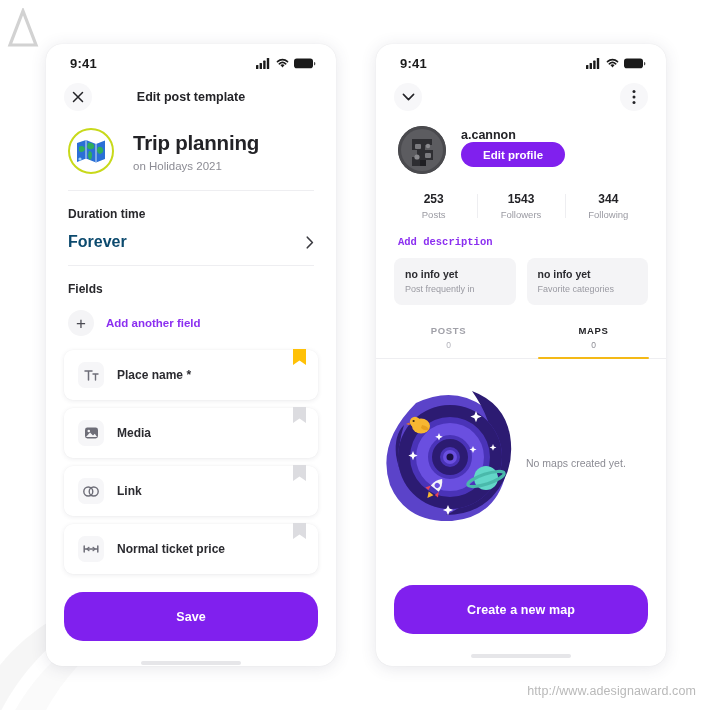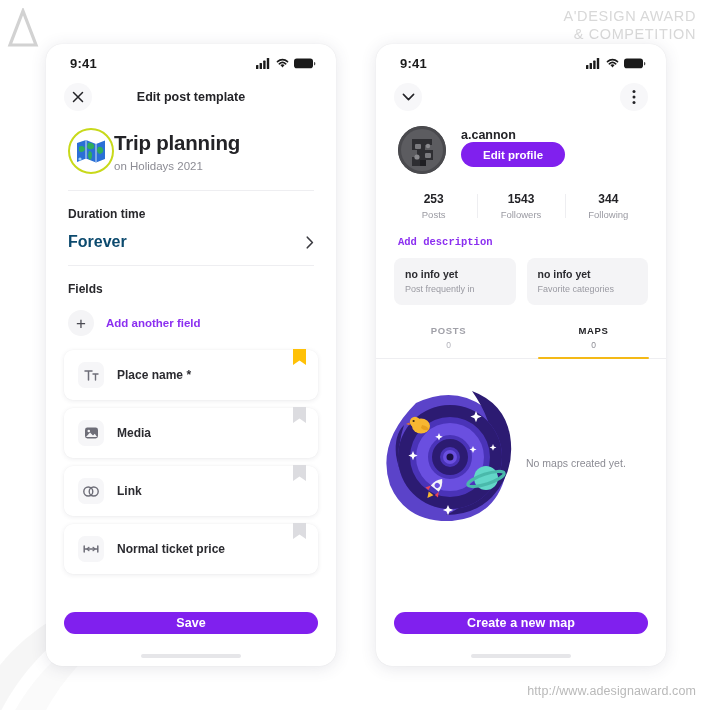--- a/index.html
+++ b/index.html
@@ -56,21 +56,21 @@
     width: 28px; height: 28px; border-radius: 50%;
     background: #f7f7f9; display: flex; align-items: center; justify-content: center;
     flex: none;
   }
   .navtitle {
     position: absolute; left: 0; right: 0; text-align: center;
     font-size: 12.5px; font-weight: bold; color: #242428; pointer-events: none;
   }
 
   
-  .tpl-head { display: flex; align-items: center; gap: 0; padding: 10px 20px 16px 22px; }
+  .tpl-head { display: flex; align-items: center; gap: 19px; padding: 10px 20px 16px 22px; }
   .tpl-ring {
     width: 46px; height: 46px; border-radius: 50%;
     border: 2.5px solid #c8d91a; display: flex; align-items: center; justify-content: center;
     flex: none; background:#fff;
   }
   .tpl-title { font-size: 20.5px; font-weight: bold; color: #232327; letter-spacing: -.2px; }
   .tpl-sub   { font-size: 11.5px; color: #8c8c94; margin-top: 5px; }
 
   .divider { height: 1px; background: #eeeef1; margin: 0 22px; flex: none; }
 
@@ -99,21 +99,21 @@
   .ficon {
     width: 26px; height: 26px; border-radius: 7px; background: #f6f6f8;
     display: flex; align-items: center; justify-content: center; flex: none;
   }
   .flabel { font-size: 12px; font-weight: bold; color: #2b2b30; }
   .bookmark { position: absolute; right: 12px; top: -1px; }
 
   
   .cta-wrap { margin-top: auto; padding: 10px 18px 0; }
   .cta {
-    height: 22px; border-radius: 19px; background: #8020ee;
+    height: 49px; border-radius: 19px; background: #8020ee;
     display: flex; align-items: center; justify-content: center;
     color: #fff; font-size: 12.5px; font-weight: bold; letter-spacing: .1px;
     border: none; width: 100%; cursor: pointer;
   }
   .home-bar {
     width: 100px; height: 4px; border-radius: 2px; background: #e6e6e9;
     margin: 20px auto 8px;
   }
 
   
@@ -165,24 +165,20 @@
 </head>
 <body>
 
 <div class="page">
 
   <svg class="logo-mark" viewBox="0 0 34 40">
     <path d="M17 3 L30 37 L4 37 Z" fill="none" stroke="#d2d2d2" stroke-width="3.2"></path>
     <ellipse cx="17" cy="26" rx="5.2" ry="9" fill="#ffffff"></ellipse>
   </svg>
 
-  <div class="award-wm">
-    <div>A'DESIGN AWARD</div>
-    <div>&amp; COMPETITION</div>
-  </div>
 
   <svg class="bg-swoosh" viewBox="0 0 170 120">
     <path d="M-10 120 C20 52 52 18 96 -6 L126 -6 C80 24 44 62 22 120 Z" fill="#f0f0f0"></path>
     <path d="M34 120 C58 66 88 34 126 12 L150 12 C112 40 84 74 66 120 Z" fill="#f6f6f6"></path>
   </svg>
 
   <div class="footer-url">http://www.adesignaward.com</div>
 
   <div class="phone left">
 

